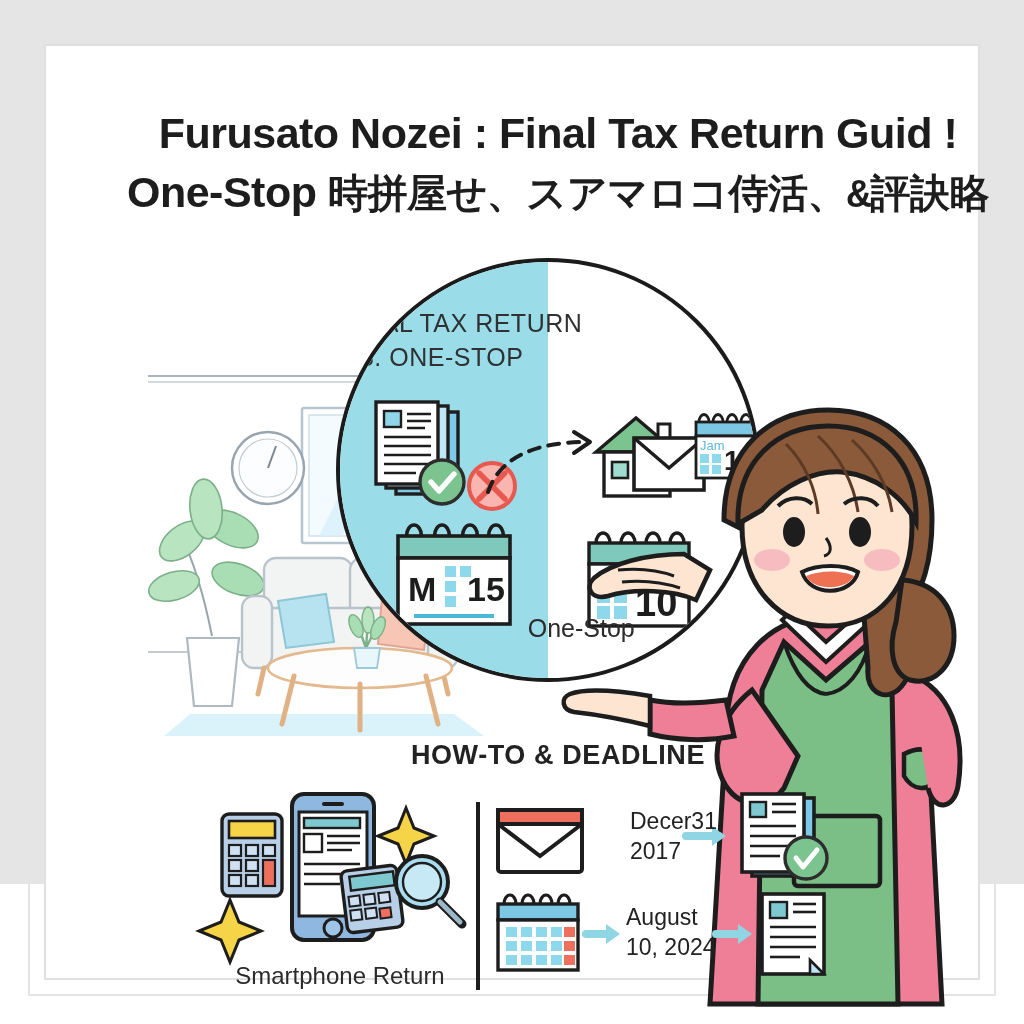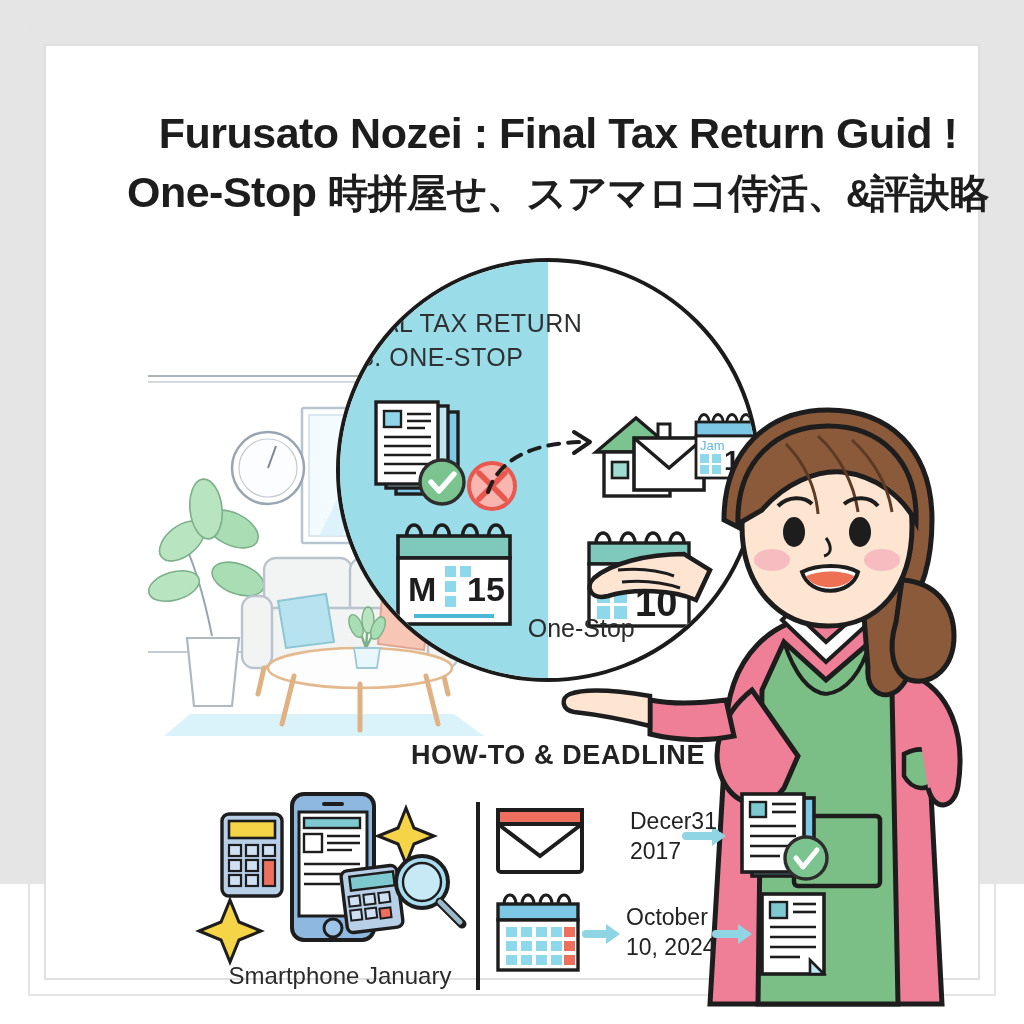--- a/index.html
+++ b/index.html
@@ -373,21 +373,21 @@
           <rect x="180" y="118" width="11" height="10" fill="#ef6f5e" stroke="#1d1d1d" stroke-width="2" transform="rotate(-7 185 123)"></rect>
 
           <path d="M206 18 l8 20 l20 8 l-20 8 l-8 20 l-8 -20 l-20 -8 l20 -8 Z" fill="#f5d547" stroke="#1d1d1d" stroke-width="3"></path>
 
           <circle cx="222" cy="92" r="26" fill="#aadcef" stroke="#1d1d1d" stroke-width="4"></circle>
           <circle cx="222" cy="92" r="19" fill="#c7e9f6" stroke="#1d1d1d" stroke-width="2.4"></circle>
           <line x1="240" y1="112" x2="262" y2="134" stroke="#1d1d1d" stroke-width="9" stroke-linecap="round"></line>
           <line x1="240" y1="112" x2="260" y2="132" stroke="#9ab8c9" stroke-width="5" stroke-linecap="round"></line>
         </svg>
       </div>
-      <div class="phone-caption">Smartphone January</div>
+      <div class="phone-caption">Smartphone Return</div>
 
       <div class="dl-row dl-1">
         <svg width="360" height="92" viewBox="0 0 360 92">
 
           <rect x="4" y="12" width="84" height="62" fill="#ffffff" stroke="#1d1d1d" stroke-width="4" rx="3"></rect>
           <path d="M4 12 h84 v14 h-84 Z" fill="#ef6f5e" stroke="#1d1d1d" stroke-width="4"></path>
           <path d="M4 26 L46 58 L88 26" fill="none" stroke="#1d1d1d" stroke-width="4"></path>
 
           <line x1="192" y1="38" x2="222" y2="38" stroke="#8fd5e4" stroke-width="8" stroke-linecap="round"></line>
           <path d="M218 28 l14 10 l-14 10" fill="#8fd5e4"></path>
@@ -455,20 +455,20 @@
             <line x1="299" y1="10" x2="322" y2="10"></line>
               <line x1="299" y1="18" x2="322" y2="18"></line>
             <line x1="276" y1="33" x2="322" y2="33"></line>
               <line x1="276" y1="43" x2="322" y2="43"></line>
             <line x1="276" y1="53" x2="322" y2="53"></line>
               <line x1="276" y1="63" x2="306" y2="63"></line>
           </g>
           <path d="M316 66 l14 14 h-14 Z" fill="#bfe6f4" stroke="#1d1d1d" stroke-width="2.6"></path>
         </svg>
         <div class="dl-text" style="left:132px;top:8px;">
-          <div>October</div>
+          <div>August</div>
           <div>10, 2024</div>
         </div>
       </div>
     </div>
 
   </div>
 </div>
 
 </body></html>

